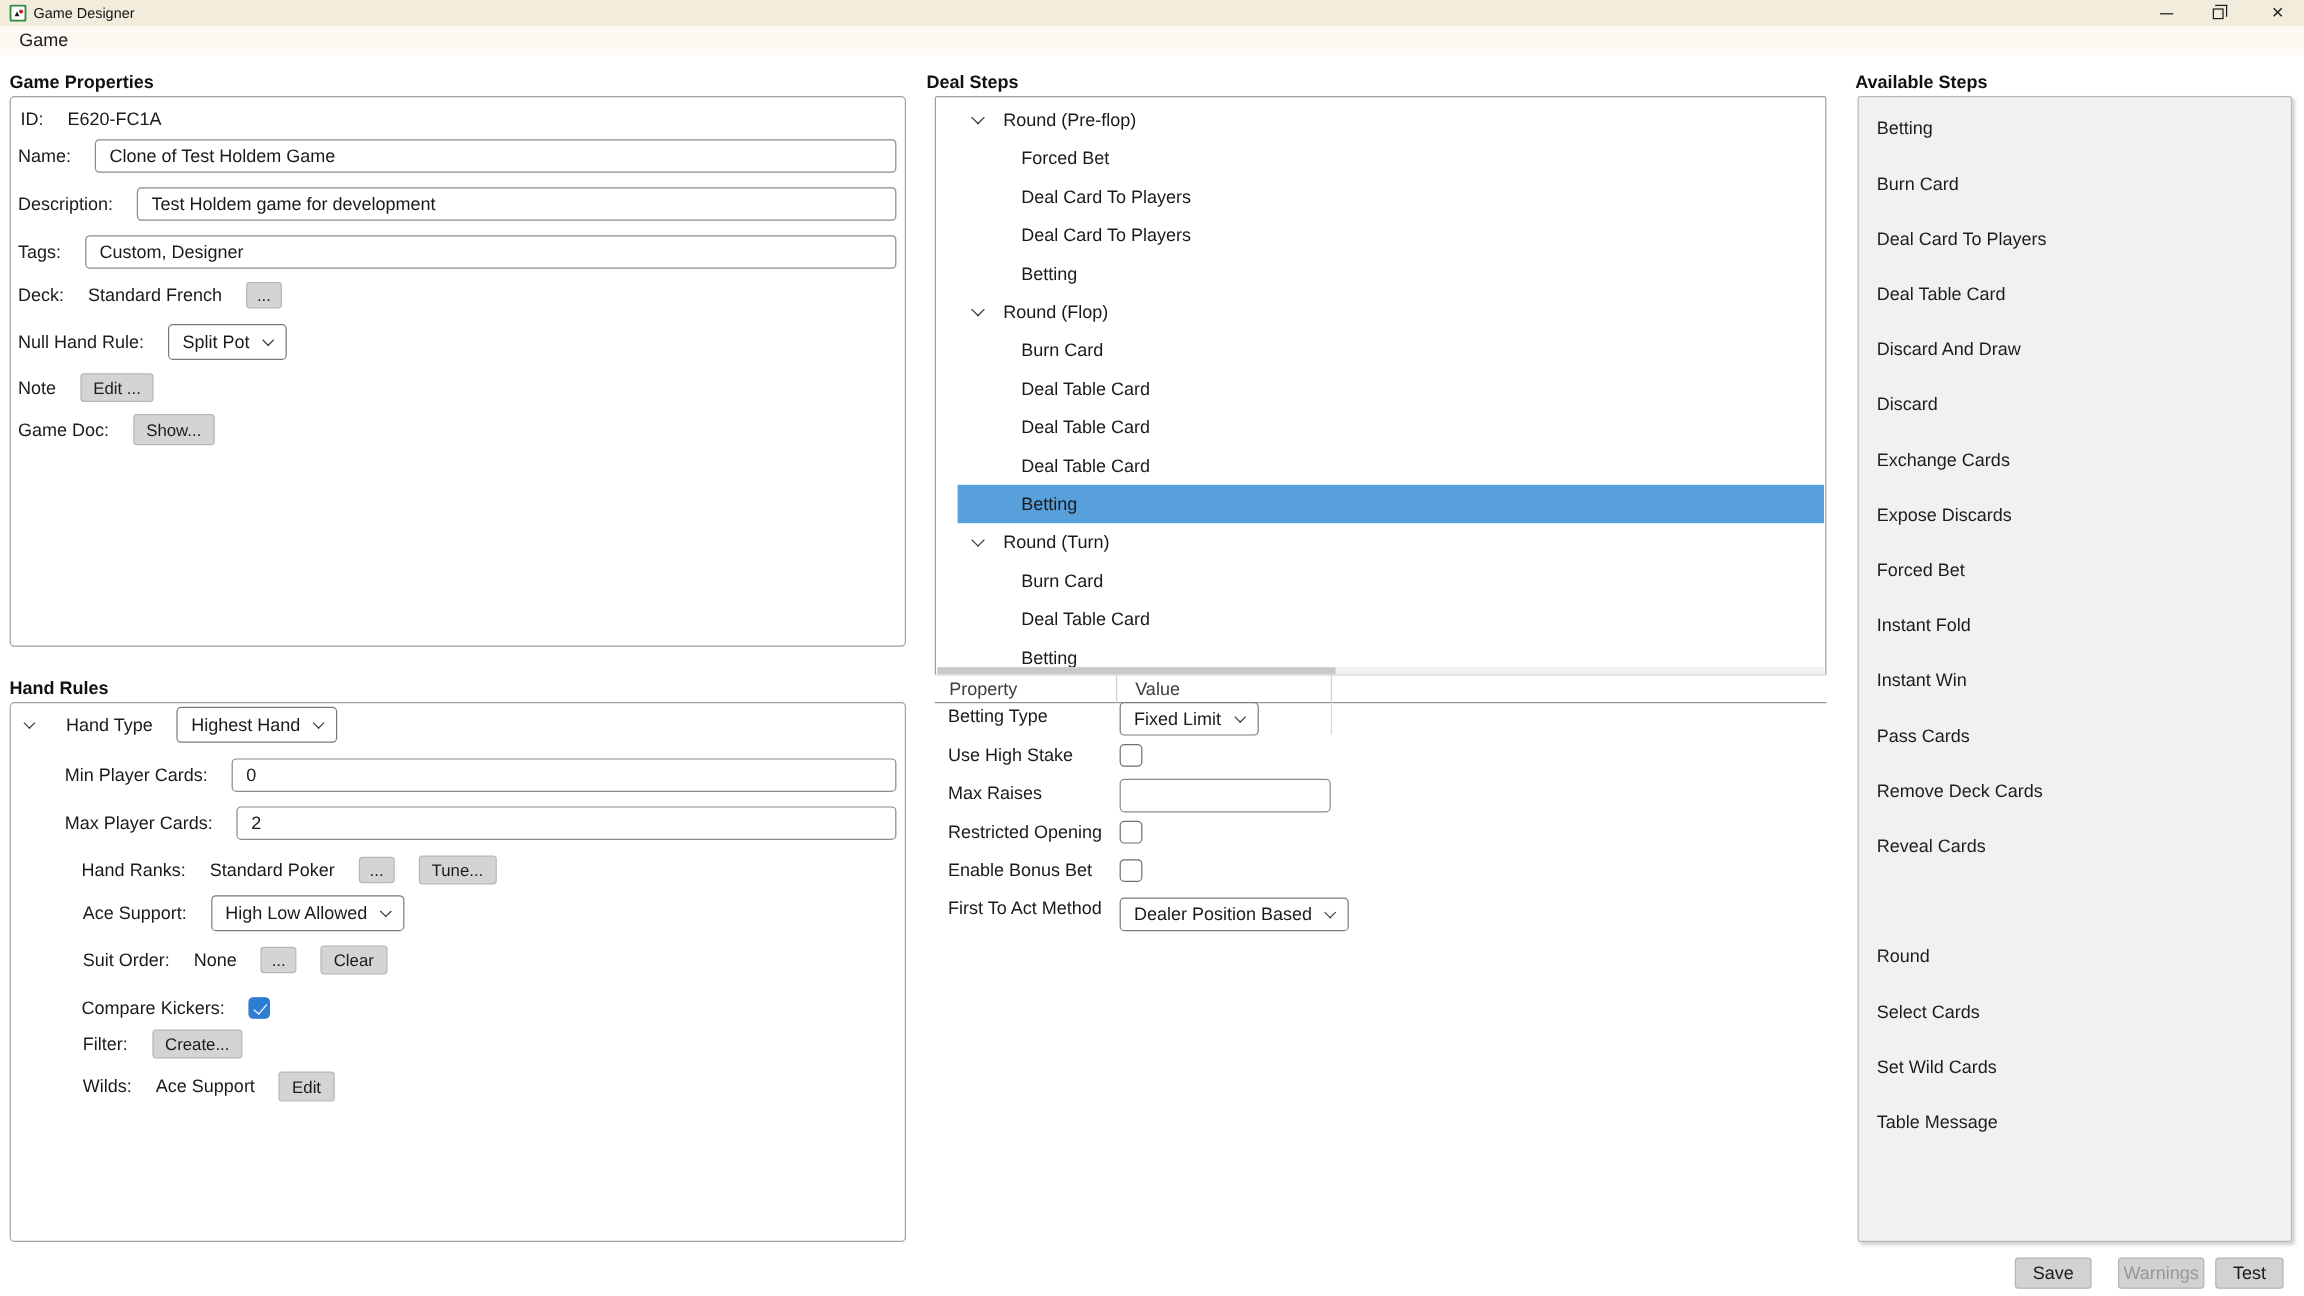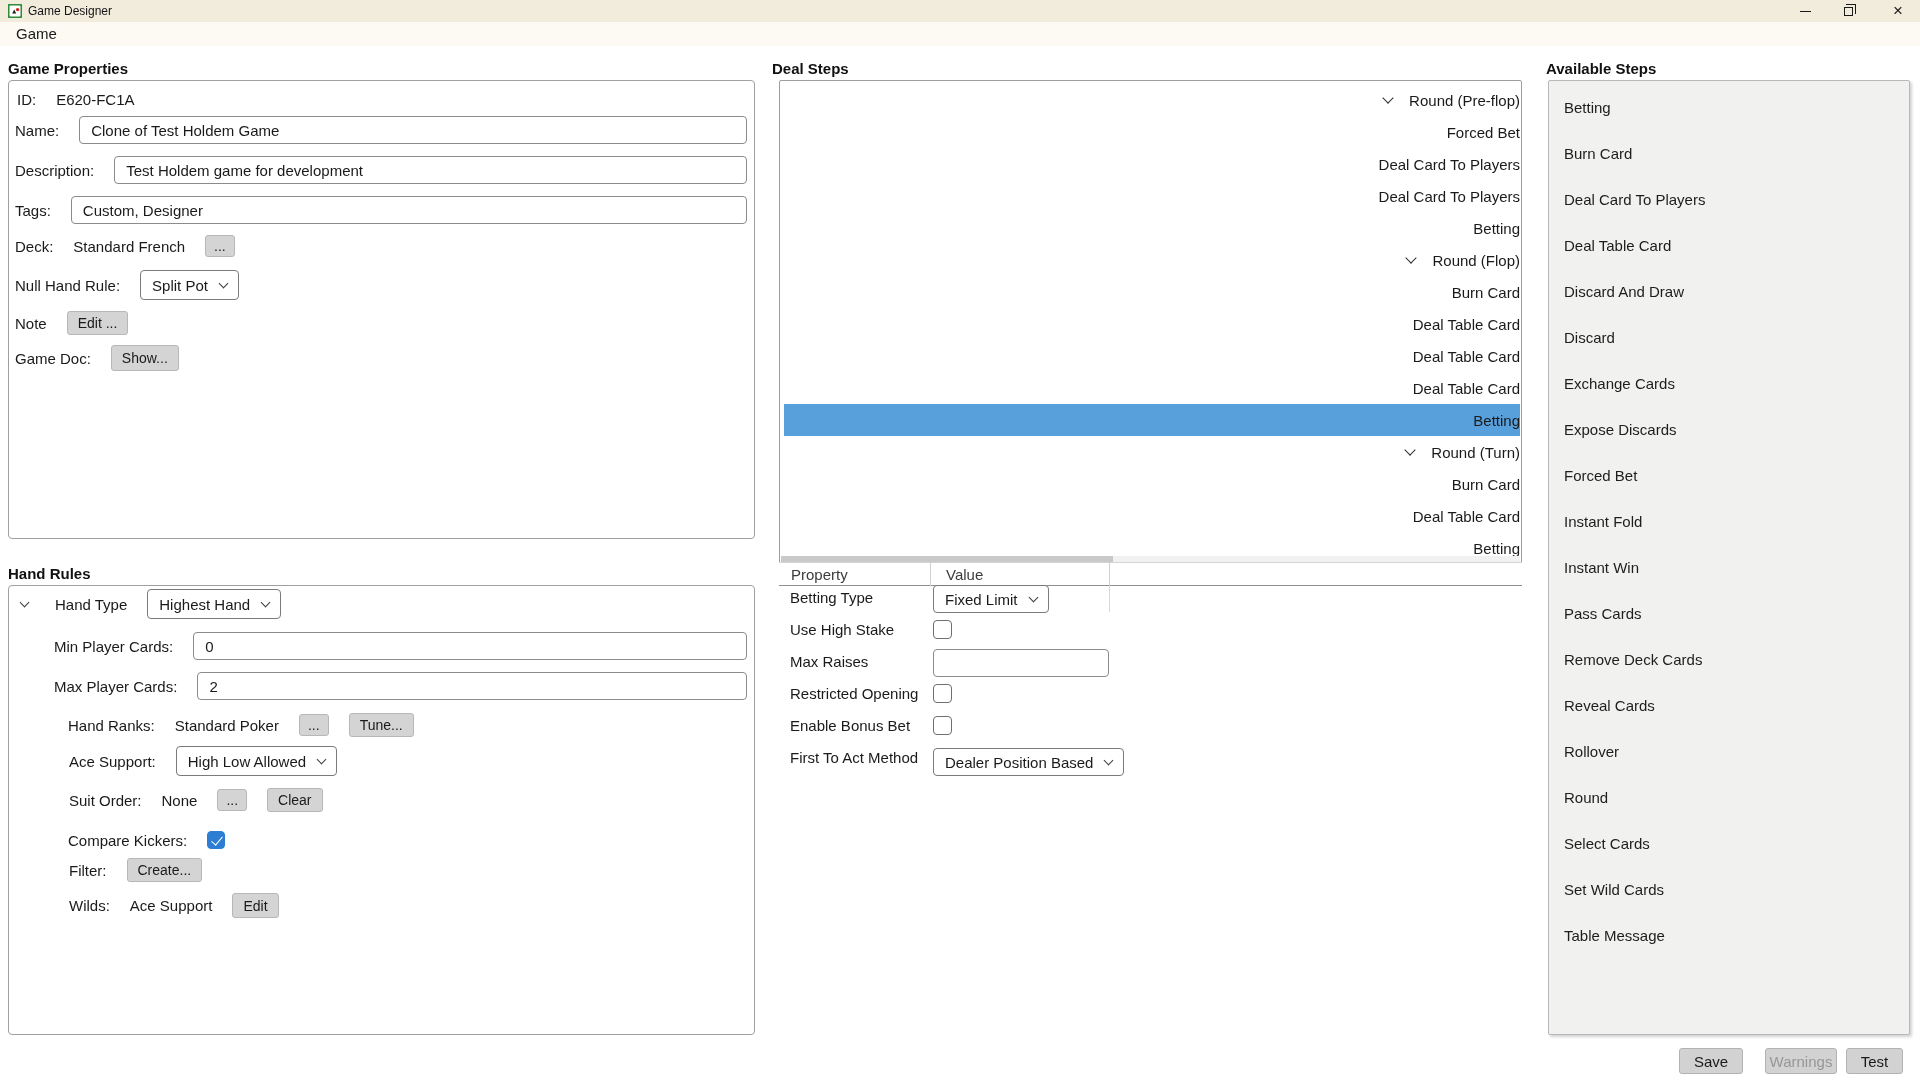--- a/index.html
+++ b/index.html
@@ -40,21 +40,21 @@
 
   .combo { background:#fff; border:1px solid #7a7a7a; border-radius:4px; height:30px; display:inline-flex; align-items:center; padding:0 11px; gap:12px; white-space:nowrap; cursor:default; }
   .chev { width:7px; height:7px; border-right:1.6px solid #3c3c3c; border-bottom:1.6px solid #3c3c3c; transform:rotate(45deg); margin-top:-4px; flex:none; }
 
   .cb { width:19px; height:19px; border:1px solid #6f6f6f; border-radius:4px; background:#fff; flex:none; cursor:default; }
   .cb.checked { background:#2d7dd2; border-color:#2d7dd2; position:relative; }
   .cb.checked::before { content:""; position:absolute; left:6px; top:2px; width:5px; height:10px; border-right:1.8px solid #fff; border-bottom:1.8px solid #fff; transform:rotate(40deg); }
 
   
   .treebox { position:absolute; left:779px; top:80px; width:743px; height:484px; border:1px solid #9e9e9e; border-radius:2px; background:#fff; overflow:hidden; }
-  .trow { position:absolute; left:4px; right:1px; height:32px; display:flex; align-items:center; cursor:default;justify-content:flex-end; }
+  .trow { position:absolute; left:18px; right:1px; height:32px; display:flex; align-items:center; cursor:default; }
   .trow .tchev { width:8px; height:8px; border-right:1.6px solid #2f2f2f; border-bottom:1.6px solid #2f2f2f; transform:rotate(45deg); margin-left:13px; margin-top:-4px; flex:none; }
   .trow .t0lbl { margin-left:17px; }
   .trow.child { padding-left:53px; }
   .trow.selected { background:#58a0dc; }
   .hscroll { position:absolute; left:1px; right:1px; top:475px; height:8px; background:#f1f1f1; }
   .hscroll .thumb { position:absolute; left:0; top:0; height:8px; width:332px; background:#c9c9c9; }
 
   
   .gridhdr { position:absolute; left:779px; top:562px; width:743px; height:24px; background:#fff; border-top:1px solid #d4d4d4; border-bottom:1px solid #8f8f8f; }
   .gridhdr .h1 { position:absolute; left:12px; top:0; line-height:23px; color:#3c3c3c; }
@@ -294,21 +294,20 @@
     <div class="step-item" style="top:187px;">Discard And Draw</div>
     <div class="step-item" style="top:233px;">Discard</div>
     <div class="step-item" style="top:279px;">Exchange Cards</div>
     <div class="step-item" style="top:325px;">Expose Discards</div>
     <div class="step-item" style="top:371px;">Forced Bet</div>
     <div class="step-item" style="top:417px;">Instant Fold</div>
     <div class="step-item" style="top:463px;">Instant Win</div>
     <div class="step-item" style="top:509px;">Pass Cards</div>
     <div class="step-item" style="top:555px;">Remove Deck Cards</div>
     <div class="step-item" style="top:601px;">Reveal Cards</div>
-    <div class="step-item" style="top:647px;">Rollover</div>
     <div class="step-item" style="top:693px;">Round</div>
     <div class="step-item" style="top:739px;">Select Cards</div>
     <div class="step-item" style="top:785px;">Set Wild Cards</div>
     <div class="step-item" style="top:831px;">Table Message</div>
   </div>
 
   <div class="fbtn" style="left:1679px; width:64px;">Save</div>
   <div class="fbtn disabled" style="left:1753px; width:72px;">Warnings</div>
   <div class="fbtn" style="left:1846px; width:57px;">Test</div>
 

